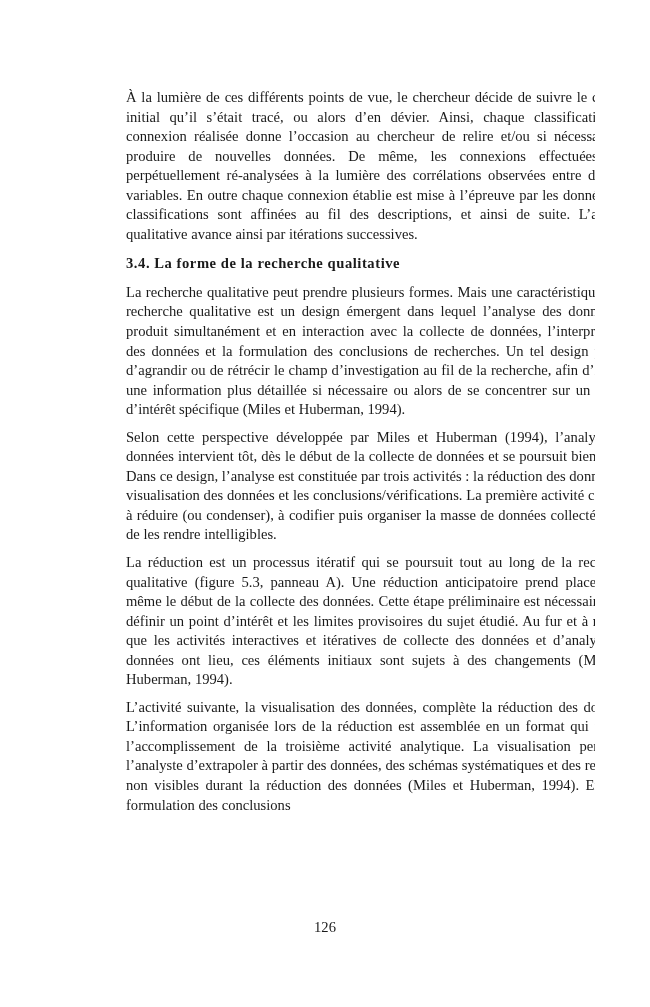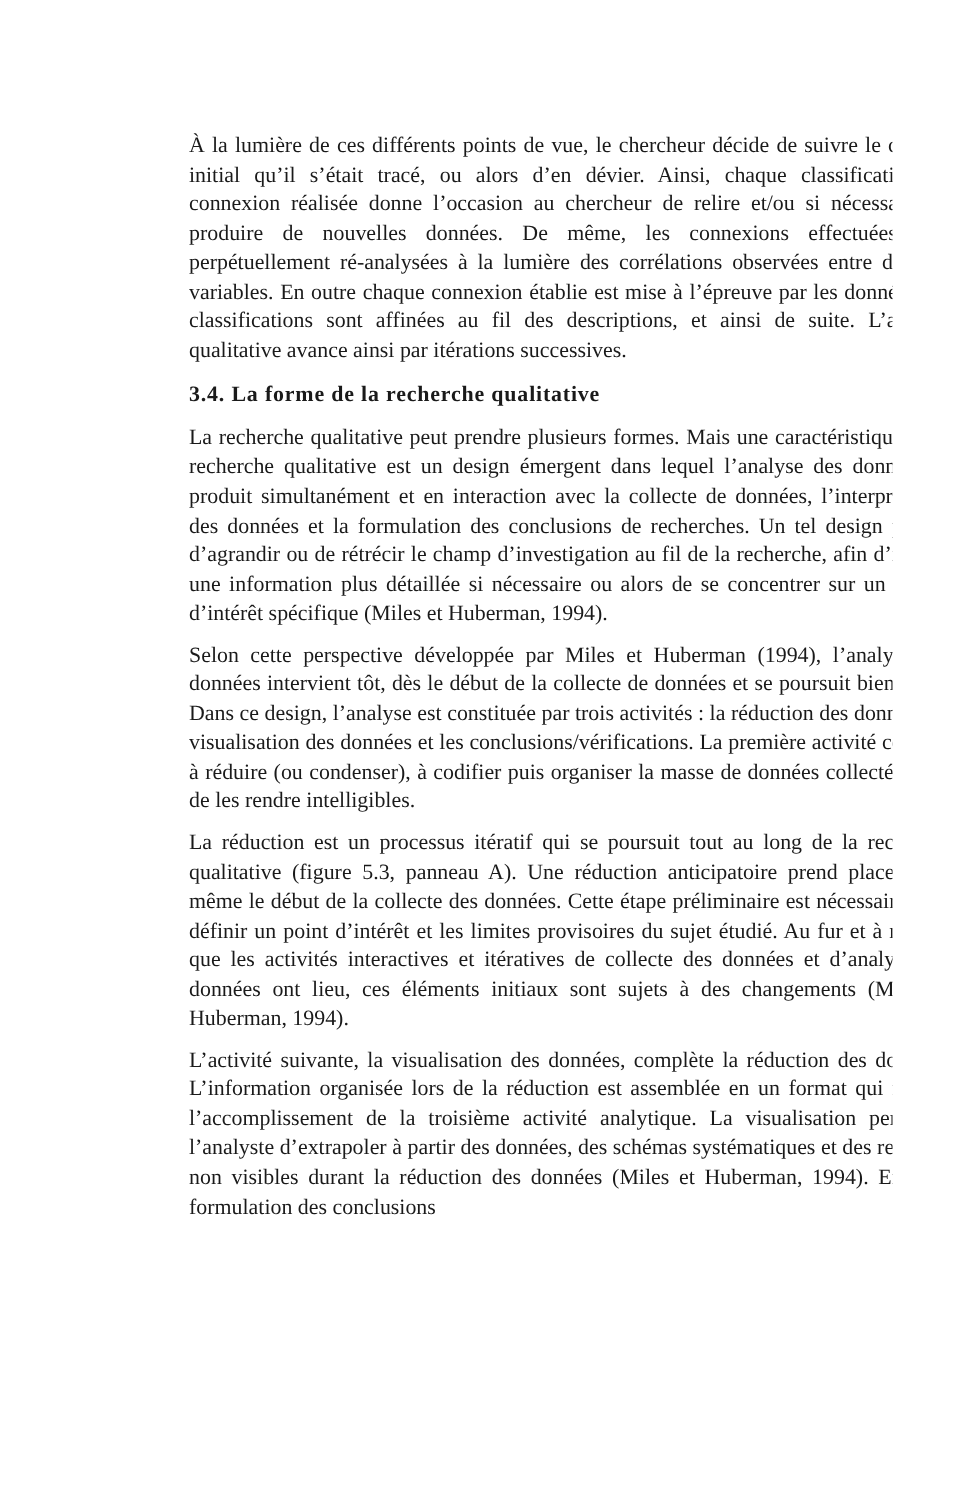--- a/index.html
+++ b/index.html
@@ -91,14 +91,15 @@
 
     <p class="body-par">Selon cette perspective développée par Miles et Huberman (1994), l’analyse des données intervient tôt, dès le début de la collecte de données et se poursuit bien après. Dans ce design, l’analyse est constituée par trois activités : la réduction des données, la visualisation des données et les conclusions/vérifications. La première activité consiste à réduire (ou condenser), à codifier puis organiser la masse de données collectées afin de les rendre intelligibles.</p>
 
 
     <p class="body-par">La réduction est un processus itératif qui se poursuit tout au long de la recherche qualitative (figure 5.3, panneau A). Une réduction anticipatoire prend place avant même le début de la collecte des données. Cette étape préliminaire est nécessaire pour définir un point d’intérêt et les limites provisoires du sujet étudié. Au fur et à mesure que les activités interactives et itératives de collecte des données et d’analyse des données ont lieu, ces éléments initiaux sont sujets à des changements (Miles et Huberman, 1994).</p>
 
     <p class="body-par">L’activité suivante, la visualisation des données, complète la réduction des données. L’information organisée lors de la réduction est assemblée en un format qui facilite l’accomplissement de la troisième activité analytique. La visualisation permet à l’analyste d’extrapoler à partir des données, des schémas systématiques et des relations non visibles durant la réduction des données (Miles et Huberman, 1994). Enfin la formulation des conclusions</p>
 
   </div>
 
+  <div class="page-number">126</div>
 
 </div>
 
 </body></html>

